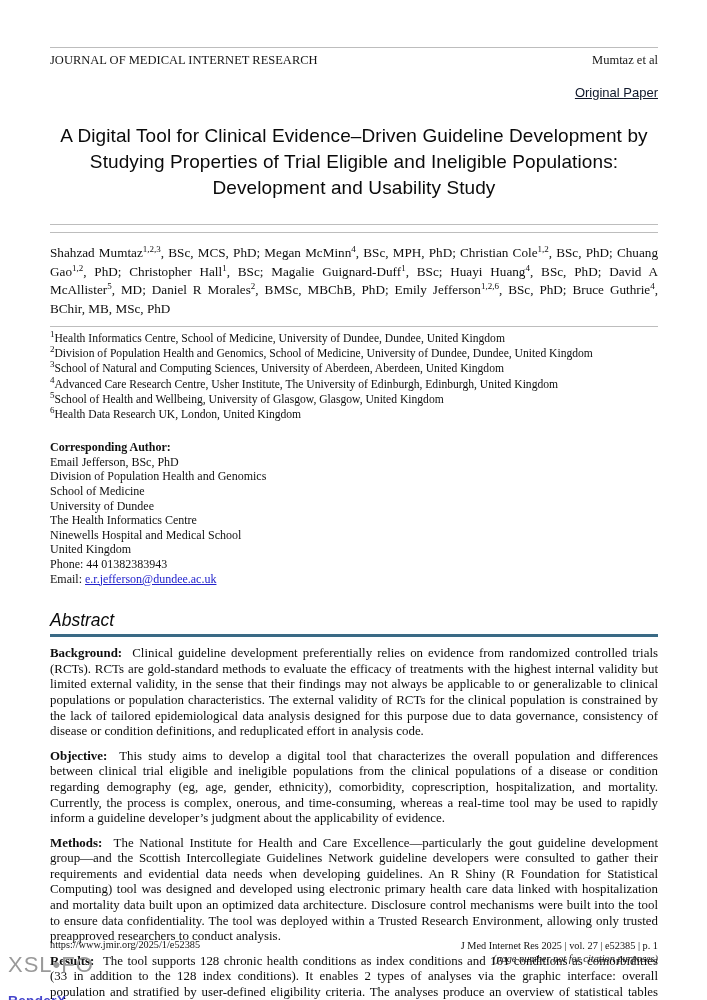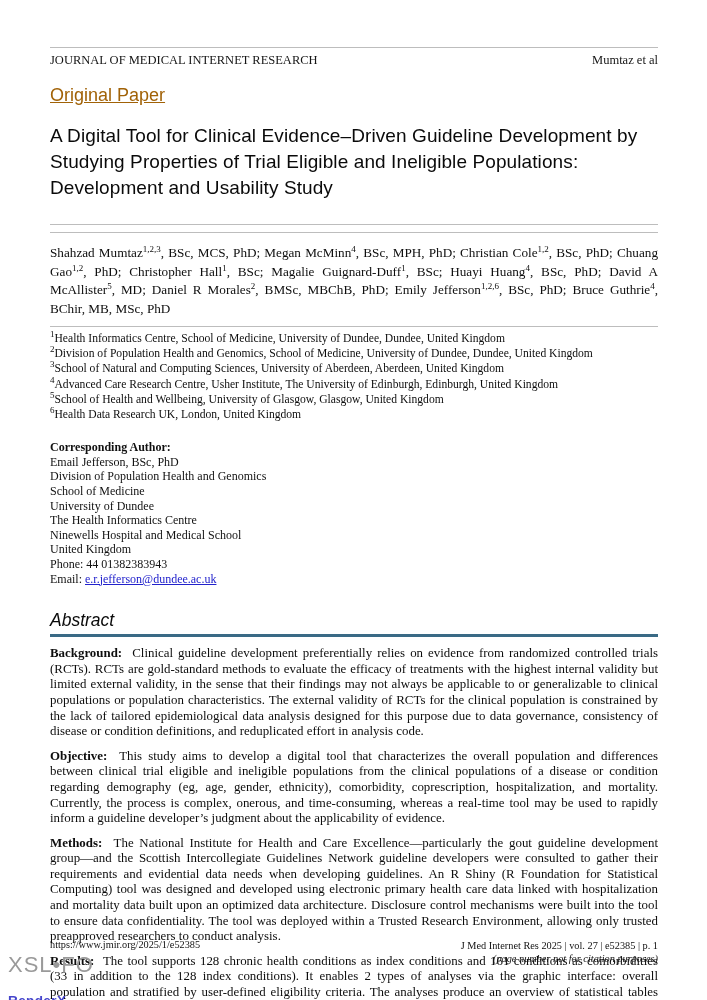--- a/index.html
+++ b/index.html
@@ -10,23 +10,23 @@
   }
   *{margin:0;padding:0;box-sizing:border-box;}
   html,body{width:707px;height:1000px;background:#ffffff;overflow:hidden;}
   body{position:relative;font-family:"Liberation Serif",serif;color:#111;}
   .page{position:absolute;left:50px;right:49px;top:0;}
 
   .top-rule{margin-top:47px;border-top:1px solid var(--rule);}
   .running-head{display:flex;justify-content:space-between;margin-top:5px;
     font-family:"Liberation Serif",serif;font-size:12.5px;color:#151515;}
   .article-type{margin-top:17px;font-family:"Liberation Sans",sans-serif;
-    font-size:18px;text-decoration:underline;color:#a16207;}
-  .title{margin-top:17px;font-family:"Liberation Sans",sans-serif;
-    font-size:19px;line-height:26px;font-weight:400;color:#0a0a0a;letter-spacing:0.1px;}
+    font-size:13px;text-decoration:underline;color:#0f172a;text-align:right;}
+  .title{margin-top:23px;font-family:"Liberation Sans",sans-serif;
+    font-size:19px;line-height:26px;font-weight:400;color:#0a0a0a;letter-spacing:0.1px;text-align:center;}
 
   .double-rule{margin-top:23px;height:9px;border-top:1.5px solid var(--rule);
     border-bottom:1.5px solid var(--rule);}
 
   .authors{margin-top:11px;font-size:13.2px;line-height:18.5px;text-align:justify;color:#0d0d0d;}
   .authors sup, .affil sup, .abs-p sup{font-size:9px;vertical-align:super;line-height:0;}
 
   .authors-rule{margin-top:8px;border-top:1px solid var(--rule);}
   .affiliations{margin-top:4px;}
   .affil{font-size:11.6px;line-height:15.2px;color:#0d0d0d;}

